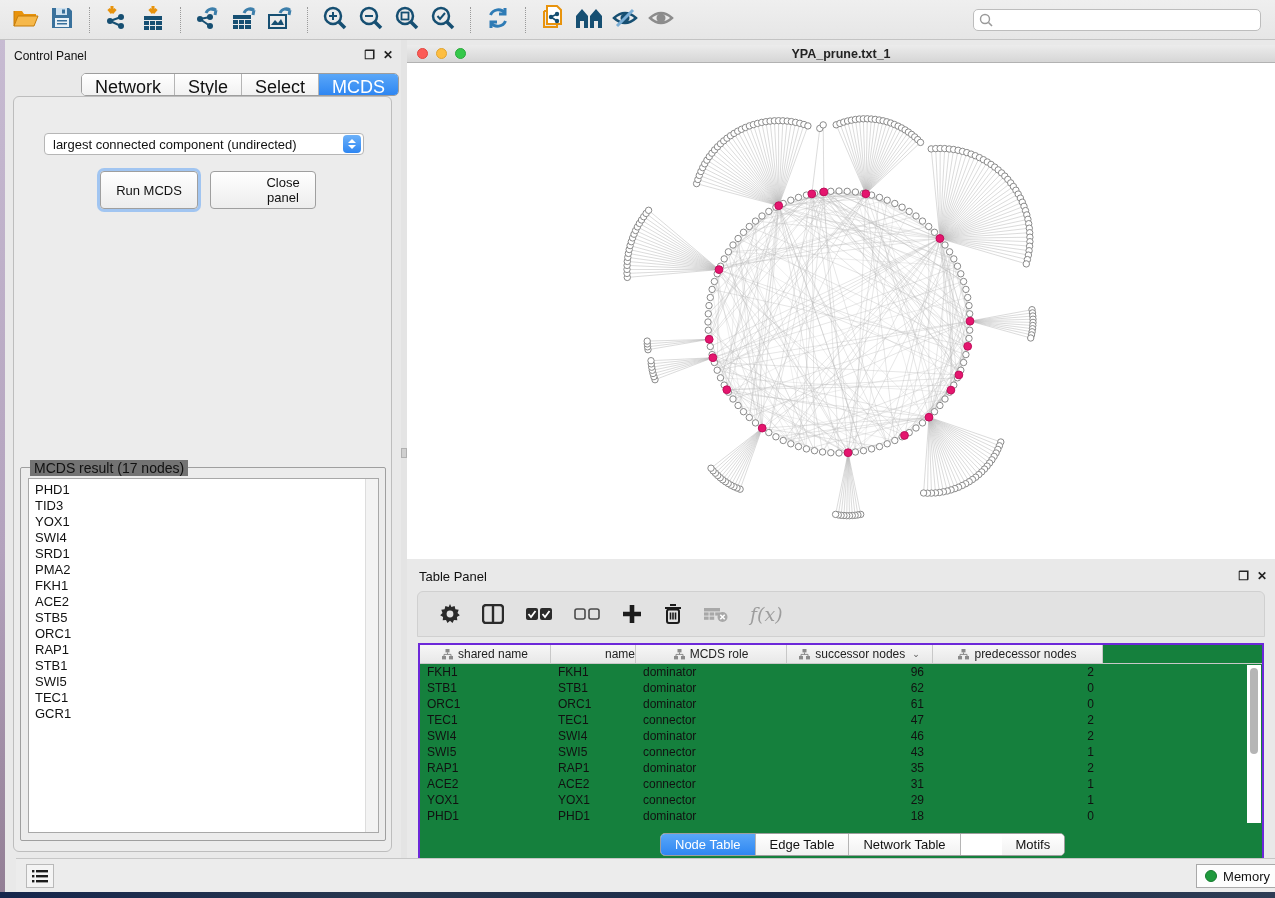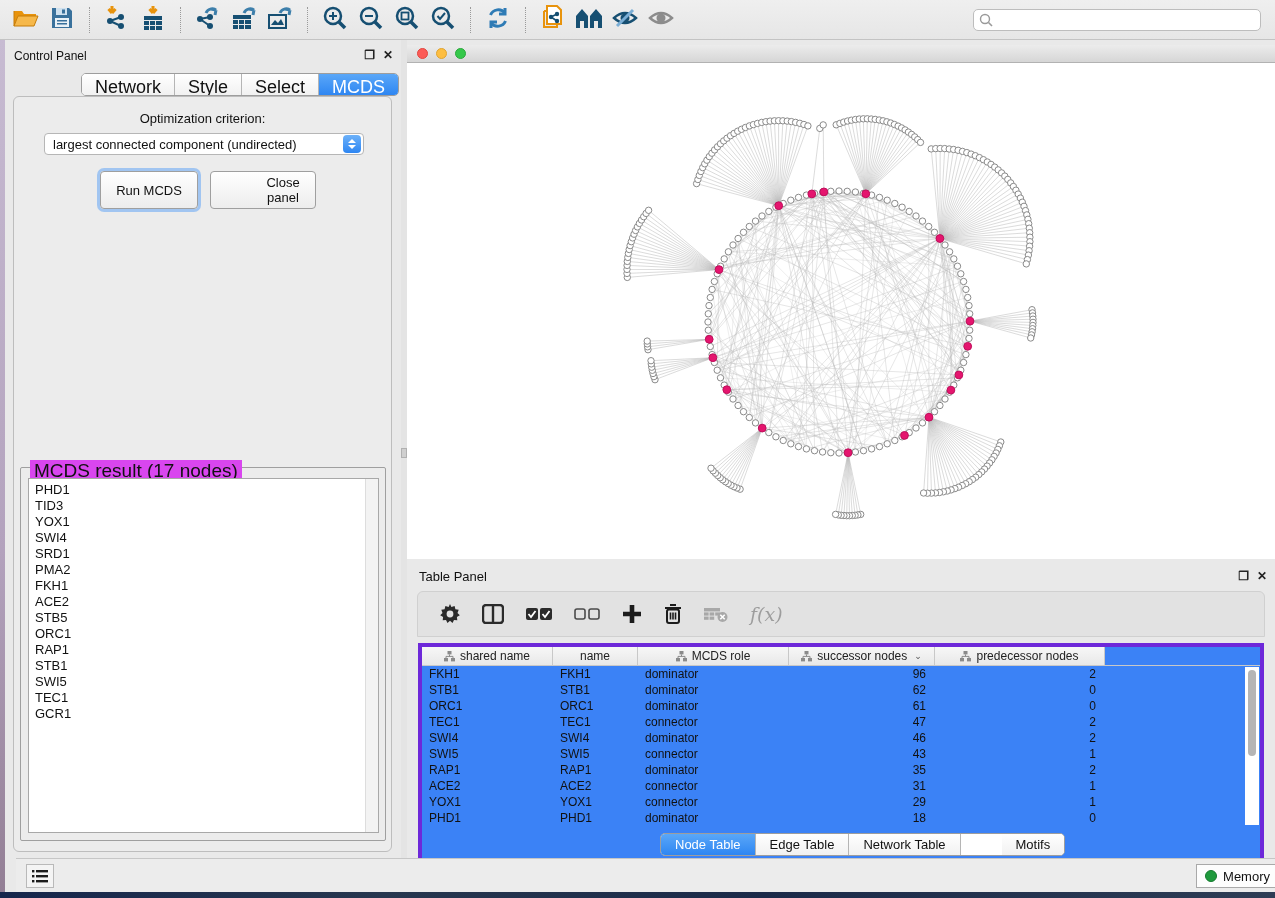--- a/index.html
+++ b/index.html
@@ -50,21 +50,21 @@
   .stepper-arrow { width:0; height:0; border-left:4px solid transparent; border-right:4px solid transparent; }
   .stepper-arrow.up { border-bottom:4px solid #fff; }
   .stepper-arrow.down { border-top:4px solid #fff; }
   .cp-btn { position:absolute; top:74px; height:38px; background:linear-gradient(#ffffff,#ededed);
     border:1px solid #9f9f9f; border-radius:4px; font-size:13px; color:#111; text-align:center;
     font-family:"Liberation Sans", sans-serif; }
   #run-btn { left:86px; width:98px; box-shadow:0 0 0 3px rgba(100,165,245,.55); }
   #close-btn { left:196px; width:106px;padding-left:40px; }
   #result-group { position:absolute; left:6px; top:370px; width:366px; height:374px;
     border:1px solid #9f9f9f; border-radius:2px; }
-  #result-title { position:absolute; left:9px; top:-8px; background:#d946ef; padding:0 4px; font-size:19px; color:#111; }
+  #result-title { position:absolute; left:9px; top:-8px; background:#737373; padding:0 4px; font-size:14px; color:#111; }
   #result-list { position:absolute; left:7px; top:10px; width:351px; height:355px; background:#fff;
     border:1px solid #a8a8a8; overflow:hidden; }
   #result-scroll { position:absolute; right:0; top:0; width:13px; height:100%; background:#f3f3f3; border-left:1px solid #ddd; }
   .result-item { padding:0 6px; height:16px; line-height:16px; font-size:13px; color:#111; }
   .result-item:first-child { margin-top:3px; }
 
   
   #v-split { position:absolute; left:401px; top:40px; width:6px; height:818px; background:#e4e4e4; }
   #v-split .grip { position:absolute; left:0; top:408px; width:6px; height:10px; background:#cfcfcf; border:1px solid #b0b0b0; }
 
@@ -80,21 +80,21 @@
   #net-title { position:absolute; left:0; right:0; text-align:center; font-size:12.5px; font-weight:bold; color:#222; }
   #net-canvas { position:absolute; left:0; top:18px; width:868px; height:496px; background:#fff; }
 
   
   #table-panel { position:absolute; left:407px; top:563px; width:868px; height:295px; background:#e9e9e9; }
   #tp-title { position:absolute; left:12px; top:6px; font-size:13px; color:#111; }
   #tp-toolbar { position:absolute; left:10px; top:28px; width:848px; height:46px;
     background:#e2e2e2; border:1px solid #d0d0d0; border-radius:6px 6px 0 0; display:flex; align-items:center; }
   .tp-icon { margin-left:22px; display:flex; align-items:center; }
   #fx-label { margin-left:22px; font-family:"DejaVu Serif", serif; font-style:italic; font-size:19px; color:#9d9d9d; }
-  #tbl { position:absolute; left:11px; top:80px; width:846px; height:224px; background:#3b82f6; border:4px solid #6d28d9; }
+  #tbl { position:absolute; left:11px; top:80px; width:846px; height:224px; background:#15803d; border:2px solid #6d28d9; }
   #tbl-header { display:flex; height:19px; border-bottom:1px solid #c8c8c8; }
   .th { background:linear-gradient(#f7f7f7,#e8e8e8); border-right:1px solid #c8c8c8; height:100%;
     display:flex; align-items:center; justify-content:center; gap:5px; font-size:12px; color:#222; }
   .th .sort { font-size:9px; color:#555; margin-left:2px; }
   .tr { display:flex; height:16px; }
   .td { font-size:12px; color:#111; line-height:16px; white-space:nowrap; overflow:hidden; }
   .td.l { text-align:left; padding-left:7px; }
   .td.r { text-align:right; padding-right:9px; }
   #tbl-scroll { position:absolute; right:1px; top:20px; width:14px; height:158px; background:#fff; }
   #tbl-scroll .thumb { position:absolute; left:3px; top:3px; width:8px; height:86px; background:#b5b5b5; border-radius:4px; }
@@ -279,21 +279,20 @@
         <span class="win-btn">✕</span>
       </span>
     </div>
     <div id="cp-tabs">
         <div class="cp-tab">Network</div>
         <div class="cp-tab">Style</div>
         <div class="cp-tab">Select</div>
         <div class="cp-tab active">MCDS</div>
       </div>
     <div id="cp-body">
-      <div id="opt-label">Optimization criterion:</div>
       <div id="opt-select">
         <span class="sel-text">largest connected component (undirected)</span>
         <span class="sel-stepper">
           <span class="stepper-arrow up"></span>
             <span class="stepper-arrow down"></span>
         </span>
       </div>
       <button id="run-btn" class="cp-btn">Run MCDS</button>
       <button id="close-btn" class="cp-btn">Close panel</button>
       <div id="result-group">
@@ -324,20 +323,21 @@
 
   <div id="v-split">
       <div class="grip"></div>
     </div>
 
   <div id="net-window">
     <div id="net-titlebar">
       <span class="traffic red"></span>
       <span class="traffic yellow"></span>
       <span class="traffic green"></span>
+      <span id="net-title">YPA_prune.txt_1</span>
     </div>
     <div id="net-canvas">
       <svg id="net-svg" width="868" height="496" viewBox="0 0 868 496">
           <line x1="371.7" y1="142.7" x2="355.0" y2="365.0" stroke="#b8b8b8" stroke-width="0.7" opacity="0.5"></line>
           <line x1="371.7" y1="142.7" x2="480.2" y2="380.8" stroke="#b8b8b8" stroke-width="0.7" opacity="0.5"></line>
           <line x1="371.7" y1="142.7" x2="326.0" y2="182.0" stroke="#b8b8b8" stroke-width="0.7" opacity="0.5"></line>
           <line x1="371.7" y1="142.7" x2="321.4" y2="329.2" stroke="#b8b8b8" stroke-width="0.7" opacity="0.5"></line>
           <line x1="371.7" y1="142.7" x2="546.8" y2="195.9" stroke="#b8b8b8" stroke-width="0.7" opacity="0.5"></line>
           <line x1="371.7" y1="142.7" x2="415.6" y2="389.0" stroke="#b8b8b8" stroke-width="0.7" opacity="0.5"></line>
           <line x1="371.7" y1="142.7" x2="562.0" y2="275.4" stroke="#b8b8b8" stroke-width="0.7" opacity="0.5"></line>
@@ -1166,21 +1166,21 @@
             <svg width="11" height="11" viewBox="0 0 11 11">
               <g fill="#8a8a8a">
                 <rect x="3.5" y="0" width="4" height="3.4"></rect>
                 <rect x="0" y="7" width="4" height="3.4"></rect>
                 <rect x="7" y="7" width="4" height="3.4"></rect>
                 <path d="M5.5 3.4 v2 M2 7 v-1.6 h7 V7" stroke="#8a8a8a" fill="none"></path>
               </g>
             </svg>
             <span>shared name</span>
           </div>
-          <div class="th" style="width: 85px;">
+          <div class="th" style="width: 85px; justify-content: flex-end;">
             <span>name</span>
           </div>
           <div class="th" style="width: 151px;">
             <svg width="11" height="11" viewBox="0 0 11 11">
               <g fill="#8a8a8a">
                 <rect x="3.5" y="0" width="4" height="3.4"></rect>
                 <rect x="0" y="7" width="4" height="3.4"></rect>
                 <rect x="7" y="7" width="4" height="3.4"></rect>
                 <path d="M5.5 3.4 v2 M2 7 v-1.6 h7 V7" stroke="#8a8a8a" fill="none"></path>
               </g>

